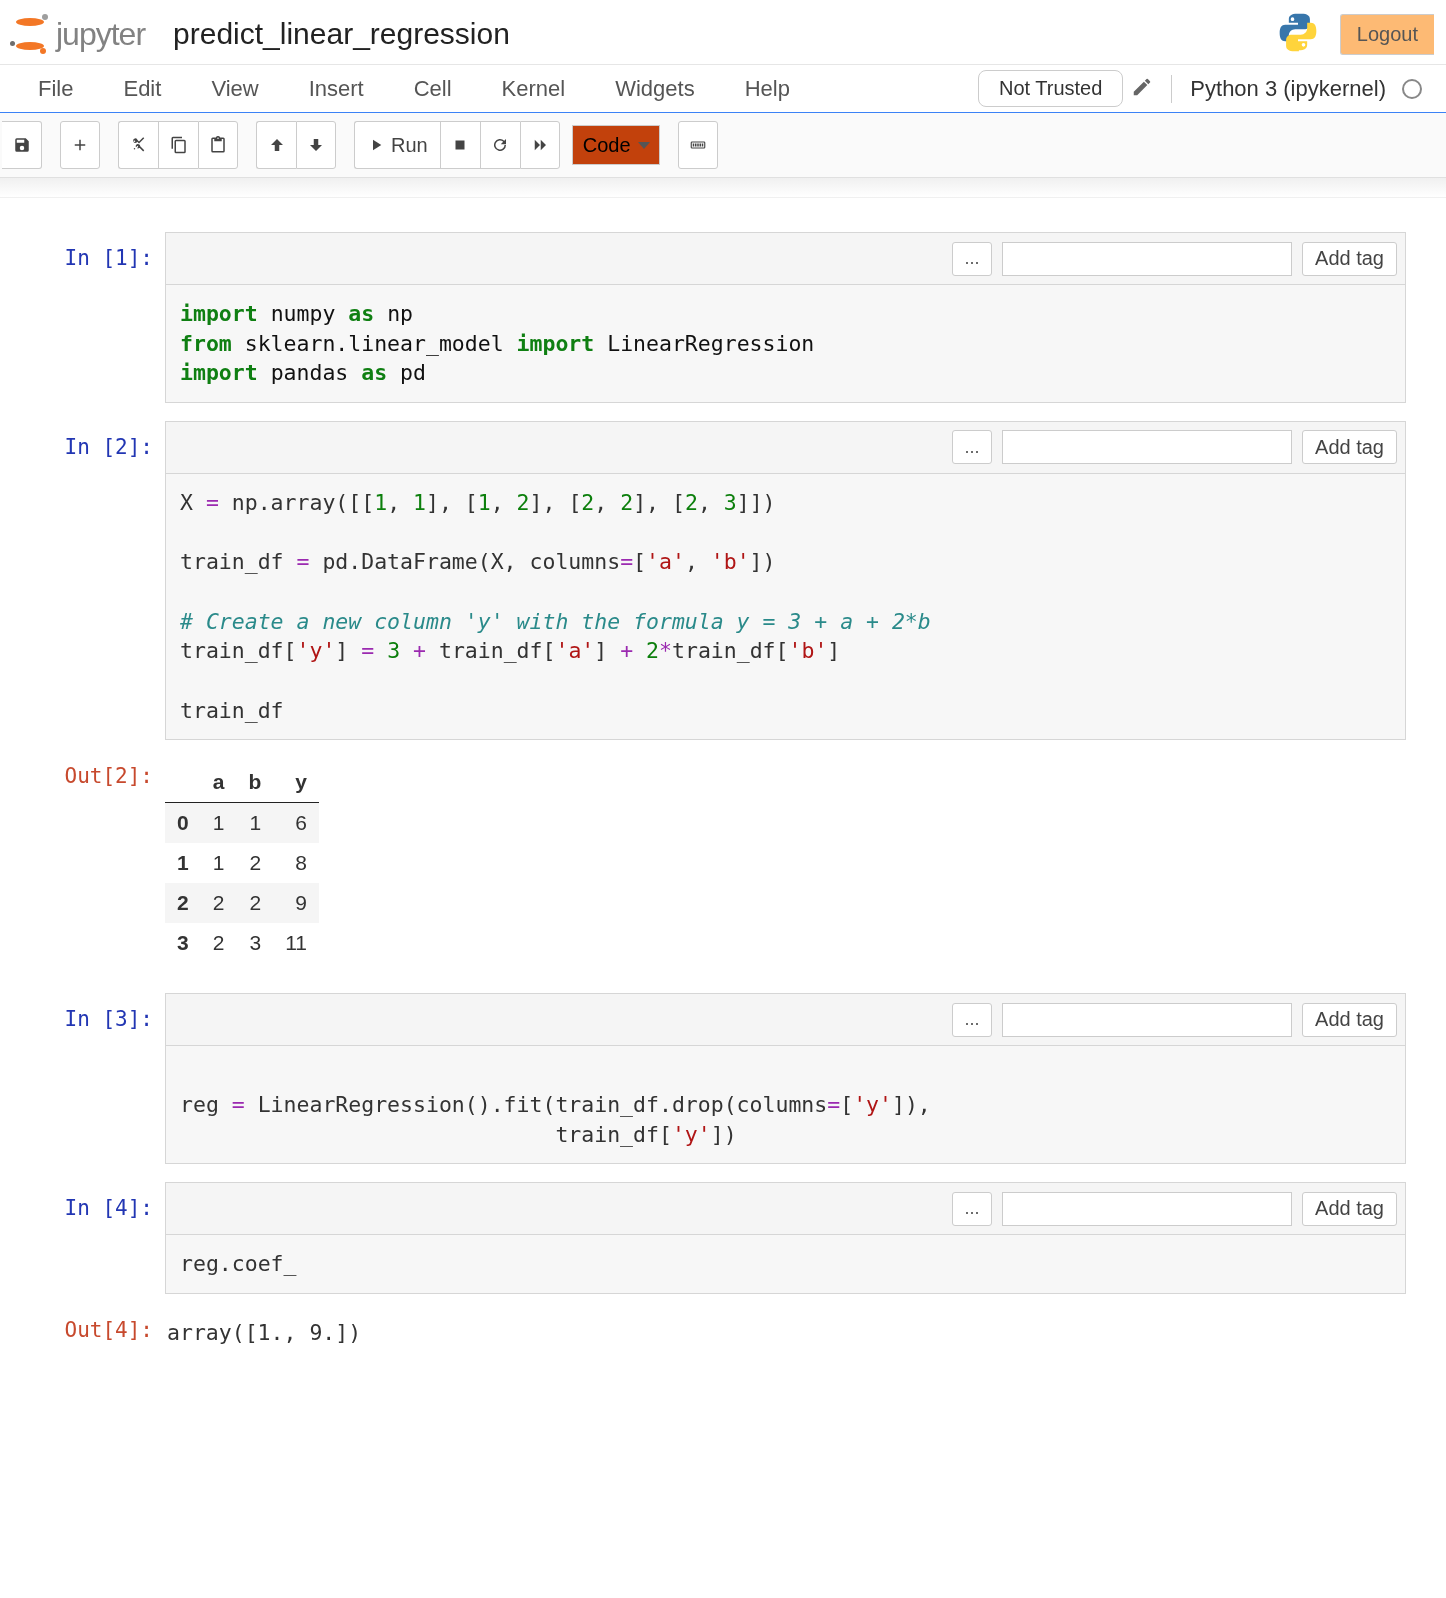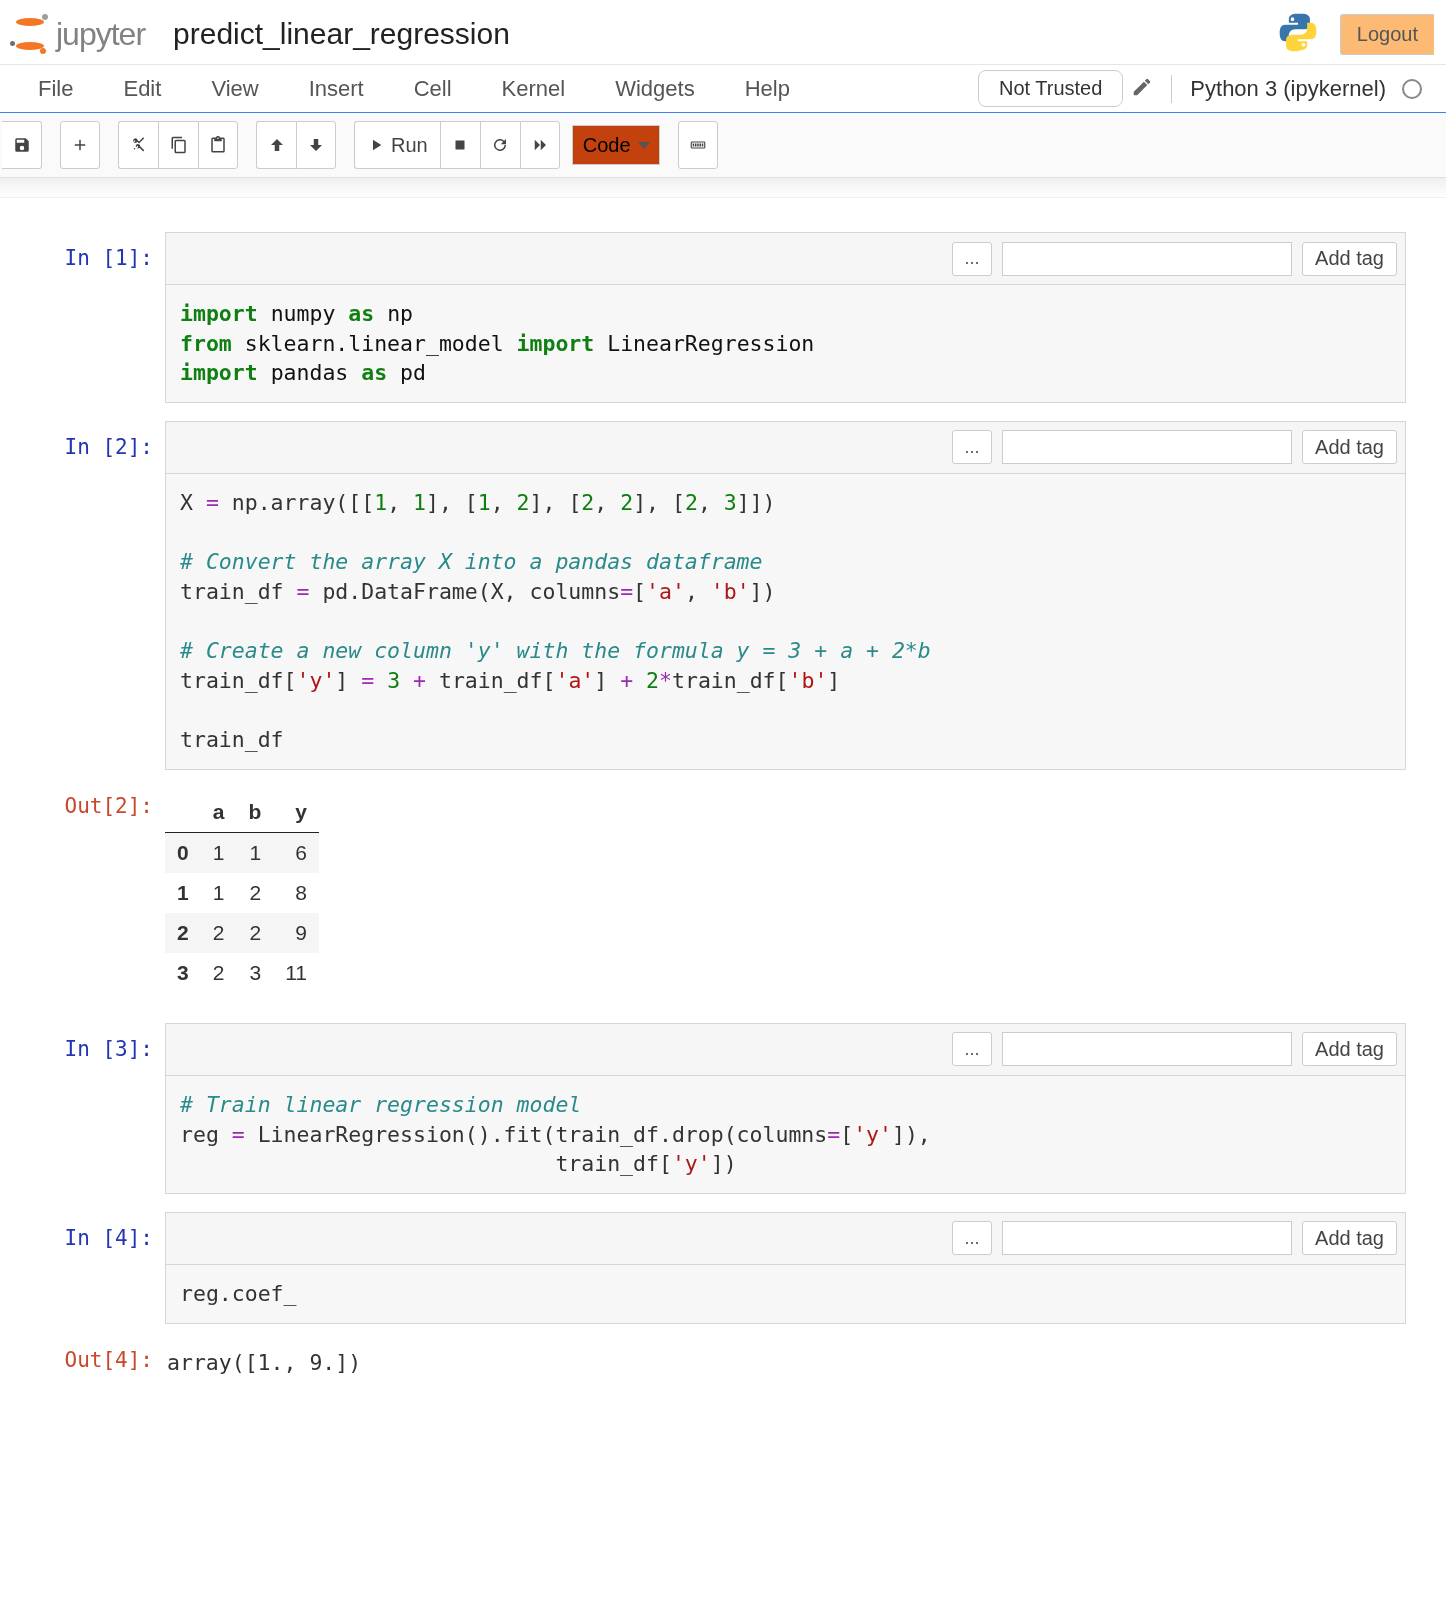--- a/index.html
+++ b/index.html
@@ -232,21 +232,20 @@
   <div class="cell">
     <div class="prompt in">In [2]:</div>
     <div class="cell-body">
       <div class="tagbar">
         <button class="tag-ellipsis">...</button>
         <input class="tag-input" placeholder="" style="">
         <button class="addtag-btn">Add tag</button>
       </div>
       <div class="code-area">X <span class="op">=</span> np.array([[<span class="num">1</span>, <span class="num">1</span>], [<span class="num">1</span>, <span class="num">2</span>], [<span class="num">2</span>, <span class="num">2</span>], [<span class="num">2</span>, <span class="num">3</span>]])
 
-<span class="cmnt"># Convert the array X into a pandas dataframe</span>
 train_df <span class="op">=</span> pd.DataFrame(X, columns<span class="op">=</span>[<span class="str">'a'</span>, <span class="str">'b'</span>])
 
 <span class="cmnt"># Create a new column 'y' with the formula y = 3 + a + 2*b</span>
 train_df[<span class="str">'y'</span>] <span class="op">=</span> <span class="num">3</span> <span class="op">+</span> train_df[<span class="str">'a'</span>] <span class="op">+</span> <span class="num">2</span><span class="op">*</span>train_df[<span class="str">'b'</span>]
 
 train_df</div>
     </div>
   </div>
   <div class="cell">
     <div class="prompt out">Out[2]:</div>
@@ -291,21 +290,21 @@
   </div>
 
   <div class="cell" style="margin-top:30px;">
     <div class="prompt in">In [3]:</div>
     <div class="cell-body">
       <div class="tagbar">
         <button class="tag-ellipsis">...</button>
         <input class="tag-input" placeholder="" style="">
         <button class="addtag-btn">Add tag</button>
       </div>
-      <div class="code-area"><span class="cmnt"># Train linear regression model</span>
+      <div class="code-area">
 reg <span class="op">=</span> LinearRegression().fit(train_df.drop(columns<span class="op">=</span>[<span class="str">'y'</span>]),
                              train_df[<span class="str">'y'</span>])</div>
     </div>
   </div>
 
   <div class="cell">
     <div class="prompt in">In [4]:</div>
     <div class="cell-body">
       <div class="tagbar">
         <button class="tag-ellipsis">...</button>

